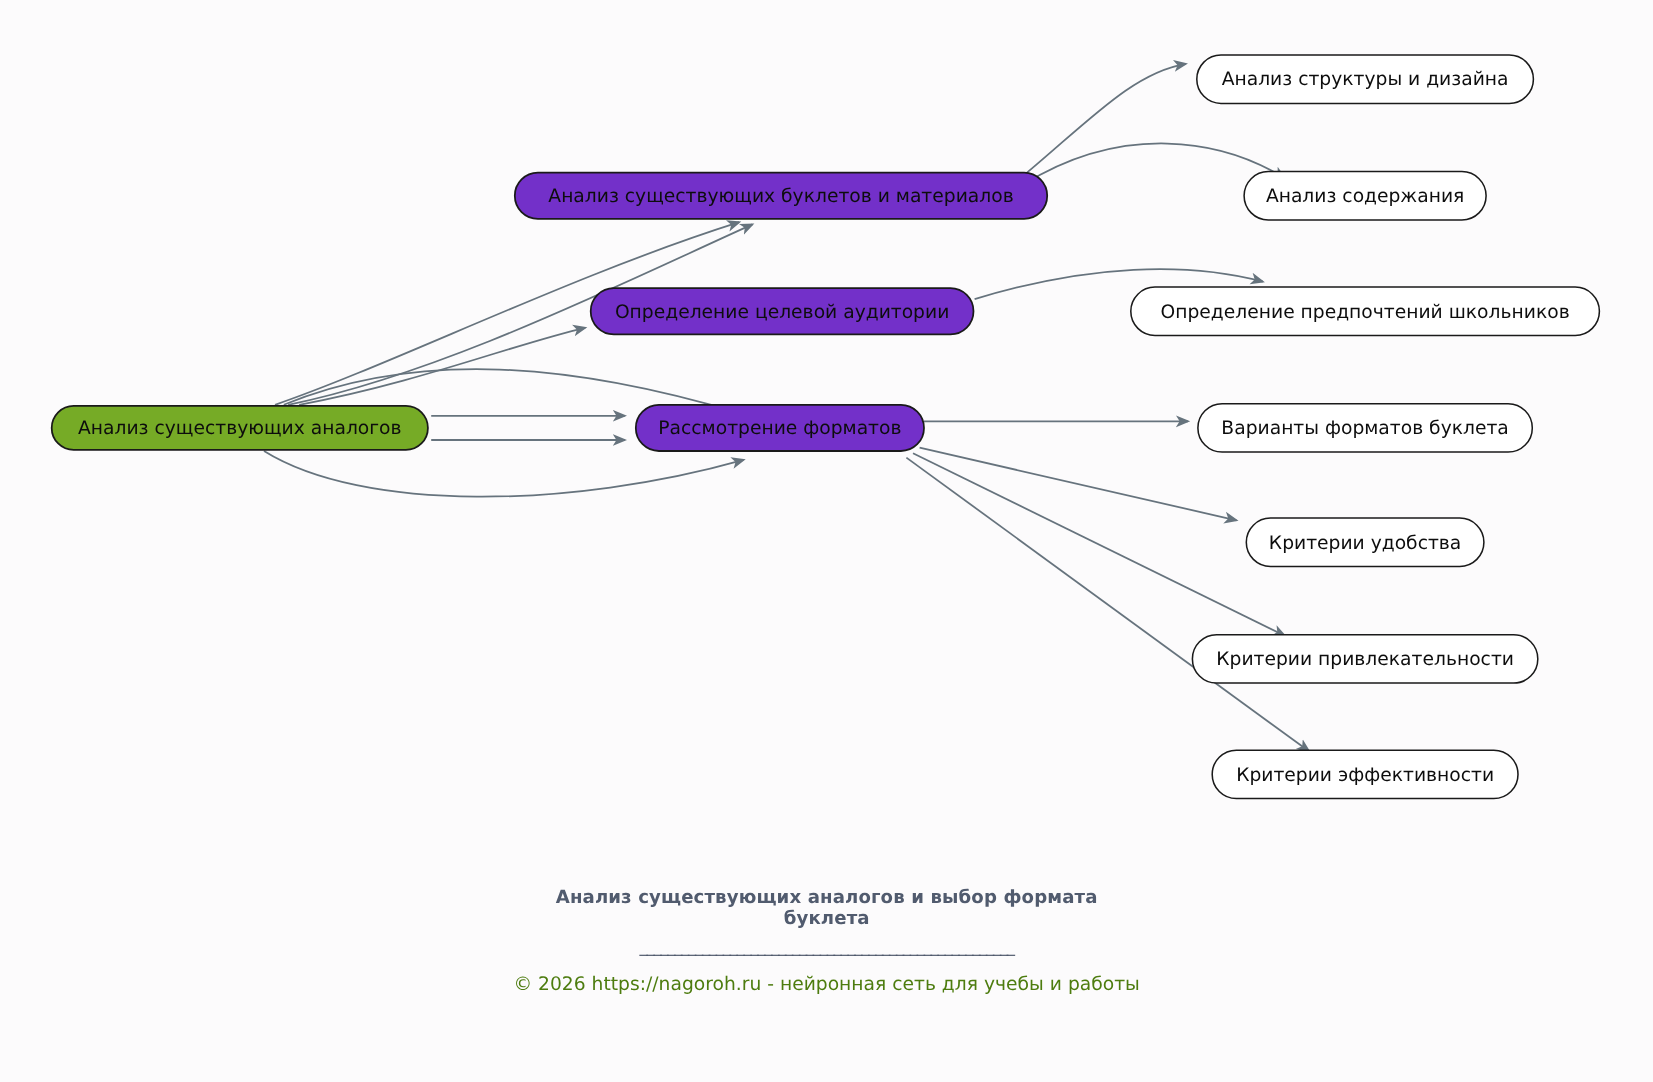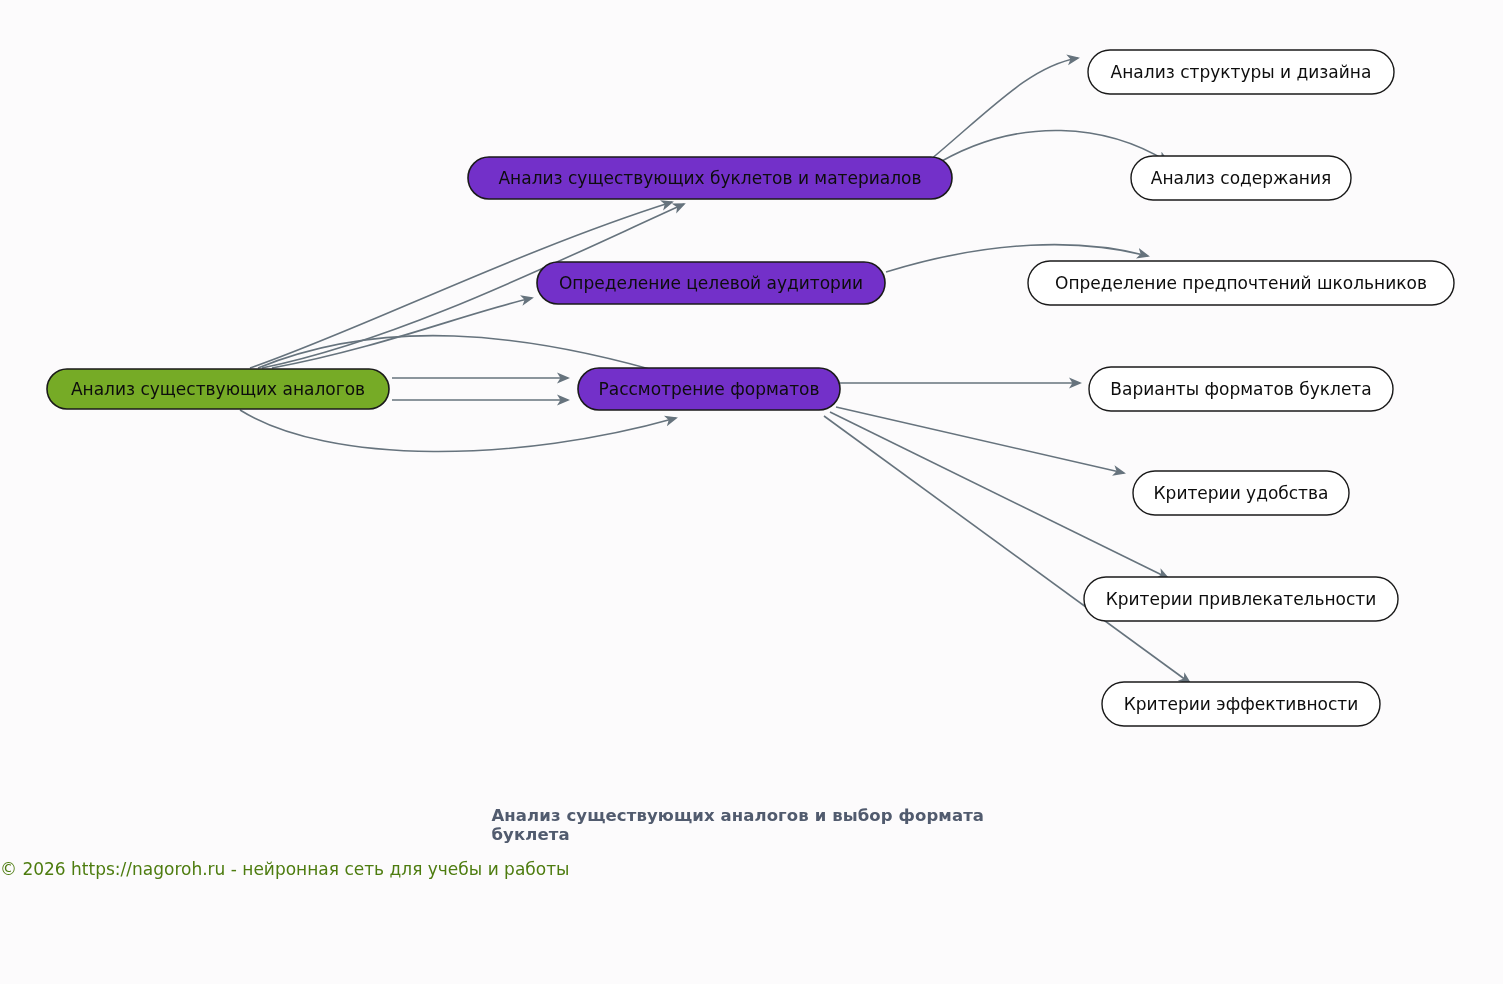--- a/index.html
+++ b/index.html
@@ -58,20 +58,21 @@
     fill: #0d0d0d;
     dominant-baseline: middle;
     text-anchor: middle;
     pointer-events: none;
   }
   .caption-wrap {
     position: absolute;
     left: 0;
     top: 806px;
     width: 1503px;
+    text-align: center;
   }
   .caption-title {
     font-family: "DejaVu Sans", "Liberation Sans", sans-serif;
     font-size: 16.5px;
     font-weight: bold;
     color: #515b6e;
     line-height: 1.18;
     letter-spacing: 0.1px;
     width: 520px;
     margin: 0 auto;
@@ -167,16 +168,17 @@
           <text class="node-label" x="1241" y="705">Критерии эффективности</text>
         </g>
       </g>
   </svg>
 
   <div class="caption-wrap">
     <div class="caption-title">
       <span>Анализ существующих аналогов и выбор формата</span>
       <span>буклета</span>
     </div>
+    <div class="caption-rule">______________________________________________________</div>
     <div class="caption-credit">© 2026 https://nagoroh.ru - нейронная сеть для учебы и работы</div>
   </div>
 
 </div>
 
 </body></html>

